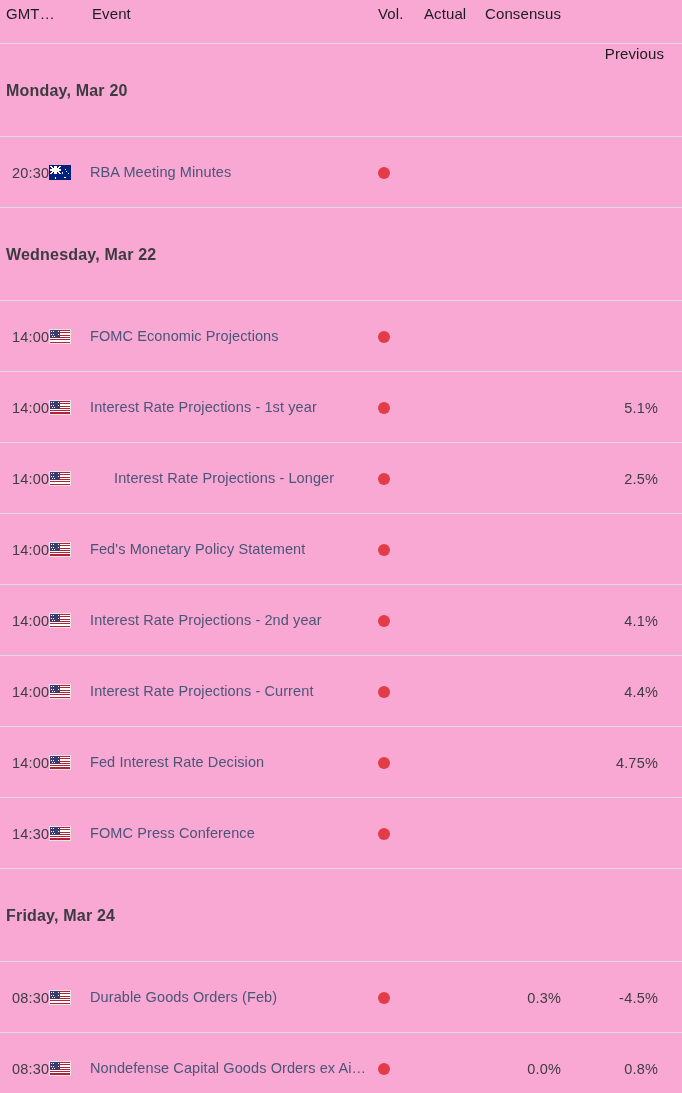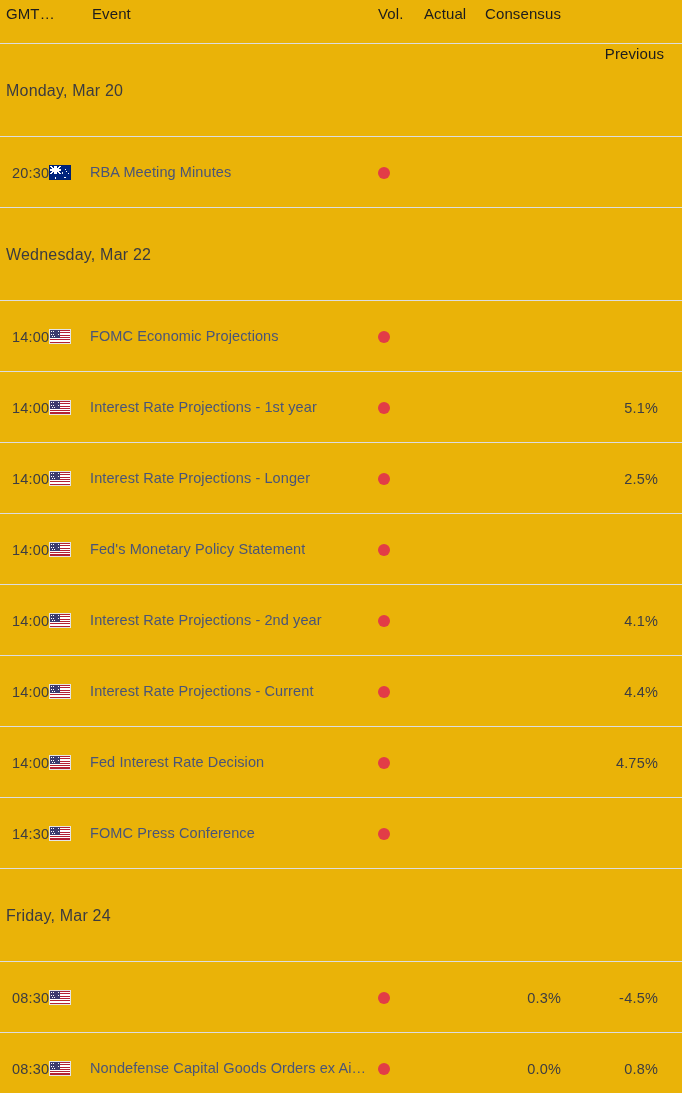--- a/index.html
+++ b/index.html
@@ -10,21 +10,21 @@
     background: #ffffff;
     font-family: "Liberation Sans", sans-serif;
     -webkit-font-smoothing: antialiased;
   }
 
   .calendar {
     width: 682px;
     height: 1093px;
     position: relative;
     overflow: hidden;
-    background: #eab308;
+    background: #f9a8d4;
   }
 
   
   .cal-header {
     height: 44px;
     position: relative;
     border-bottom: 1px solid #dcdde0;
   }
   .cal-header .th {
     position: absolute;
@@ -47,21 +47,21 @@
     height: 93px;
     position: relative;
     border-bottom: 1px solid #dcdde0;
   }
   .date-row.first { height: 93px; }
   .date-label {
     position: absolute;
     left: 6px;
     top: 38px;
     font-size: 16px;
-    font-weight: 400;
+    font-weight: 700;
     color: #3b3b40;
     letter-spacing: 0.2px;
     white-space: nowrap;
   }
 
   
   .event-row {
     height: 71px;
     position: relative;
     border-bottom: 1px solid #dcdde0;
@@ -292,21 +292,21 @@
         <div class="ev-cell ev-prev">5.1%</div>
       </div>
       <div class="event-row">
         <div class="ev-cell ev-time">14:00</div>
         <div class="ev-cell ev-flag-wrap">
           <span class="flag flag-us">
             <span class="stripes"></span>
             <span class="canton"></span>
           </span>
         </div>
-        <a class="ev-cell ev-name" style="text-decoration: none;">Interest Rate Projections - Longer</a>
+        <a class="ev-cell ev-name" style="text-decoration: none; margin-left: 24px;">Interest Rate Projections - Longer</a>
         <div class="ev-cell ev-vol">
           <span class="vol-dot vol-high"></span>
         </div>
         <div class="ev-cell ev-actual"></div>
         <div class="ev-cell ev-cons"></div>
         <div class="ev-cell ev-prev">2.5%</div>
       </div>
       <div class="event-row">
         <div class="ev-cell ev-time">14:00</div>
         <div class="ev-cell ev-flag-wrap">
@@ -391,20 +391,21 @@
         <div class="date-label">Friday, Mar 24</div>
       </div>
       <div class="event-row">
         <div class="ev-cell ev-time">08:30</div>
         <div class="ev-cell ev-flag-wrap">
           <span class="flag flag-us">
             <span class="stripes"></span>
             <span class="canton"></span>
           </span>
         </div>
+        <a class="ev-cell ev-name" style="text-decoration: none;">Durable Goods Orders (Feb)</a>
         <div class="ev-cell ev-vol">
           <span class="vol-dot vol-high"></span>
         </div>
         <div class="ev-cell ev-actual"></div>
         <div class="ev-cell ev-cons">0.3%</div>
         <div class="ev-cell ev-prev">-4.5%</div>
       </div>
       <div class="event-row">
         <div class="ev-cell ev-time">08:30</div>
         <div class="ev-cell ev-flag-wrap">

